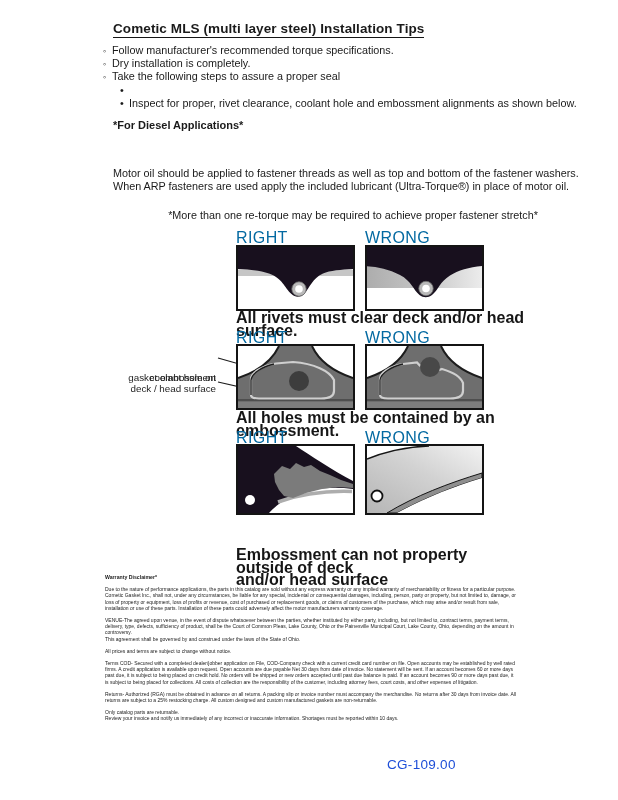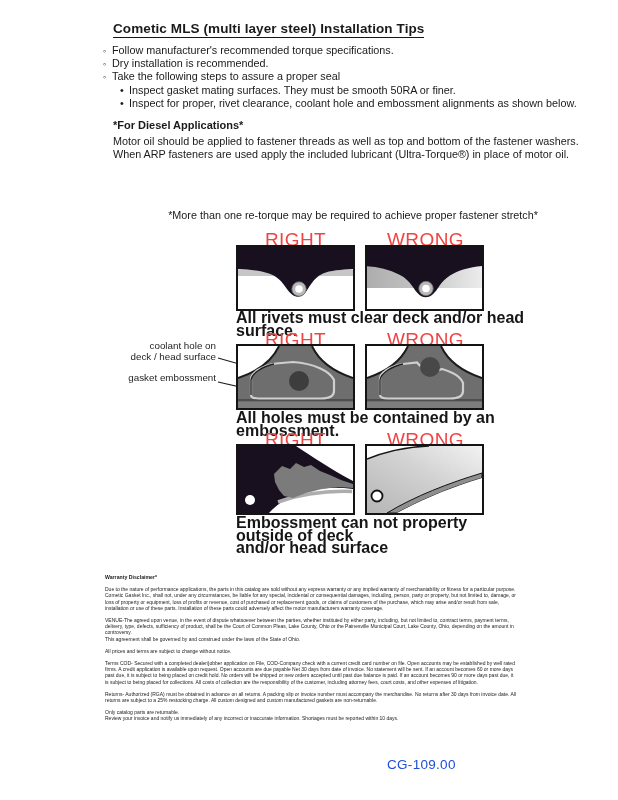--- a/index.html
+++ b/index.html
@@ -6,33 +6,33 @@
     --ink:#1a1a1a;
     --panel-black:#18101e;
     --mid-gray:#6e6e6e;
   }
   html,body{margin:0;padding:0;background:#fff;}
   #page{
     position:relative;width:618px;height:800px;background:#fff;overflow:hidden;
     font-family:"Liberation Sans","DejaVu Sans",sans-serif;color:var(--ink);border-radius:27px;
   }
   .abs{position:absolute;}
-  .pre{white-space:pre-line;}
+  .pre{white-space:pre-line;margin-top:32px;}
   .title{
     left:113px;top:21px;font-size:13.5px;font-weight:bold;
     border-bottom:1.5px solid #151515;padding-bottom:1px;letter-spacing:.1px;
   }
   .bullets{left:103px;top:44px;font-size:10.8px;line-height:13.2px;width:480px;}
   .bullet-row{display:flex;}
   .marker{width:9px;flex:0 0 9px;text-align:left;}
   .marker.open{font-size:9px;position:relative;top:1px;}
   .sub{margin-left:17px;}
   .diesel-heading{left:113px;top:119px;font-size:11px;font-weight:bold;}
   .para{font-size:10.8px;line-height:13.2px;width:480px;}
-  .rw-label{font-size:19px;letter-spacing:.4px;text-align:center;width:119px;color:#ef4444;}
+  .rw-label{font-size:16px;letter-spacing:.4px;text-align:left;width:119px;color:#0369a1;}
   .panel{width:115px;height:62px;border:2px solid #141414;background:#fff;display:block;}
   .panel3{width:115px;height:67px;border:2px solid #141414;background:#fff;display:block;}
   .caption{font-size:16px;line-height:12.6px;color:#161616;font-weight:bold;}
   .side-label{font-size:9.8px;line-height:10.8px;text-align:right;width:118px;color:#1d1d1d;}
   .warranty{left:105px;top:574px;width:412px;font-size:5px;line-height:6.2px;color:#222;}
   .warranty h4{margin:0 0 6px 0;font-size:5.2px;font-weight:bold;}
   .warranty p{margin:0 0 6px 0;}
   .footer-code{left:387px;top:757px;font-size:13.5px;letter-spacing:.3px;color:#1d4ed8;}
 </style>
 </head>
@@ -42,29 +42,28 @@
 
   <div class="abs title">Cometic MLS (multi layer steel) Installation Tips</div>
 
   <div class="abs bullets">
     <div class="bullet-row">
       <span class="marker open">◦</span>
       <span>Follow manufacturer's recommended torque specifications.</span>
     </div>
     <div class="bullet-row">
       <span class="marker open">◦</span>
-      <span>Dry installation is recommended.</span>
+      <span>Dry installation is completely.</span>
     </div>
     <div class="bullet-row">
       <span class="marker open">◦</span>
       <span>Take the following steps to assure a proper seal</span>
     </div>
     <div class="bullet-row sub">
       <span class="marker">•</span>
-      <span>Inspect gasket mating surfaces.  They must be smooth 50RA or finer.</span>
     </div>
     <div class="bullet-row sub">
       <span class="marker">•</span>
       <span>Inspect for proper, rivet clearance, coolant hole and embossment alignments as shown below.</span>
     </div>
   </div>
 
   <div class="abs diesel-heading">*For Diesel Applications*</div>
   <div class="abs para pre" style="left:113px;top:135px;">Motor oil should be applied to fastener threads as well as top and bottom of the fastener washers.
 When ARP fasteners are used apply the included lubricant (Ultra-Torque®) in place of motor oil.</div>

